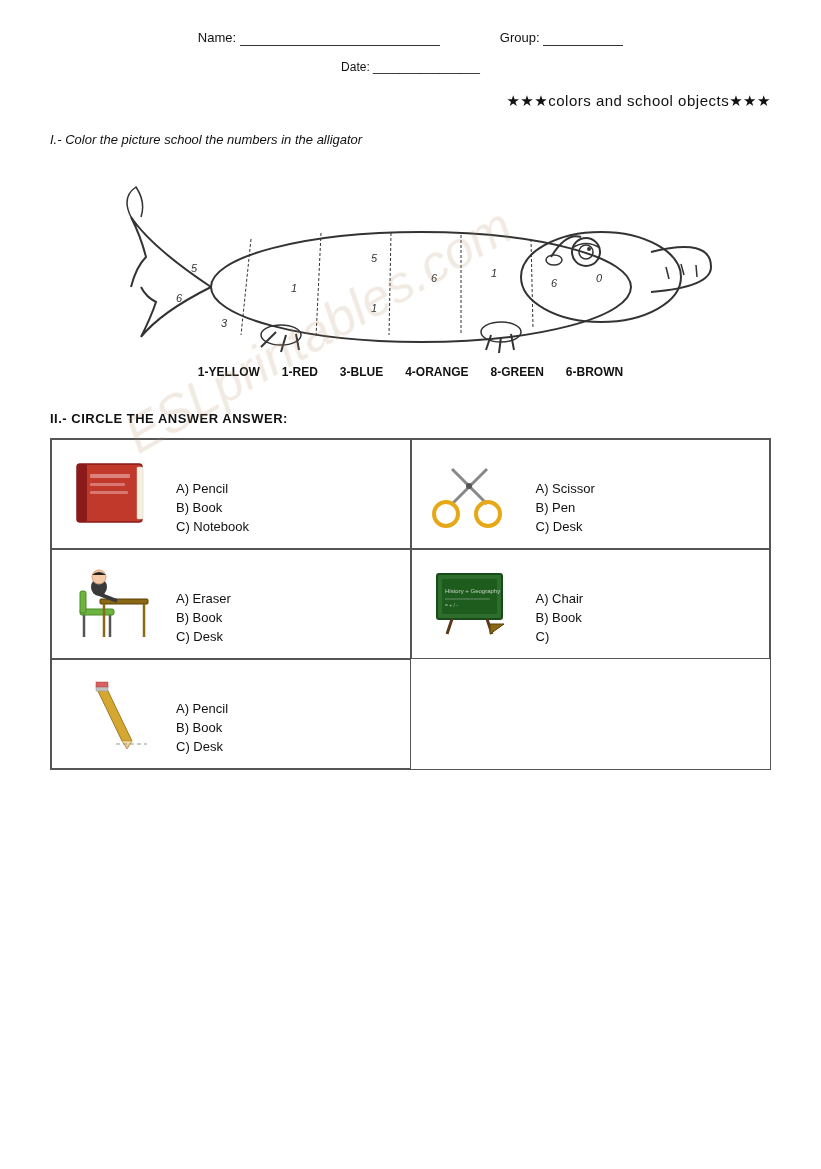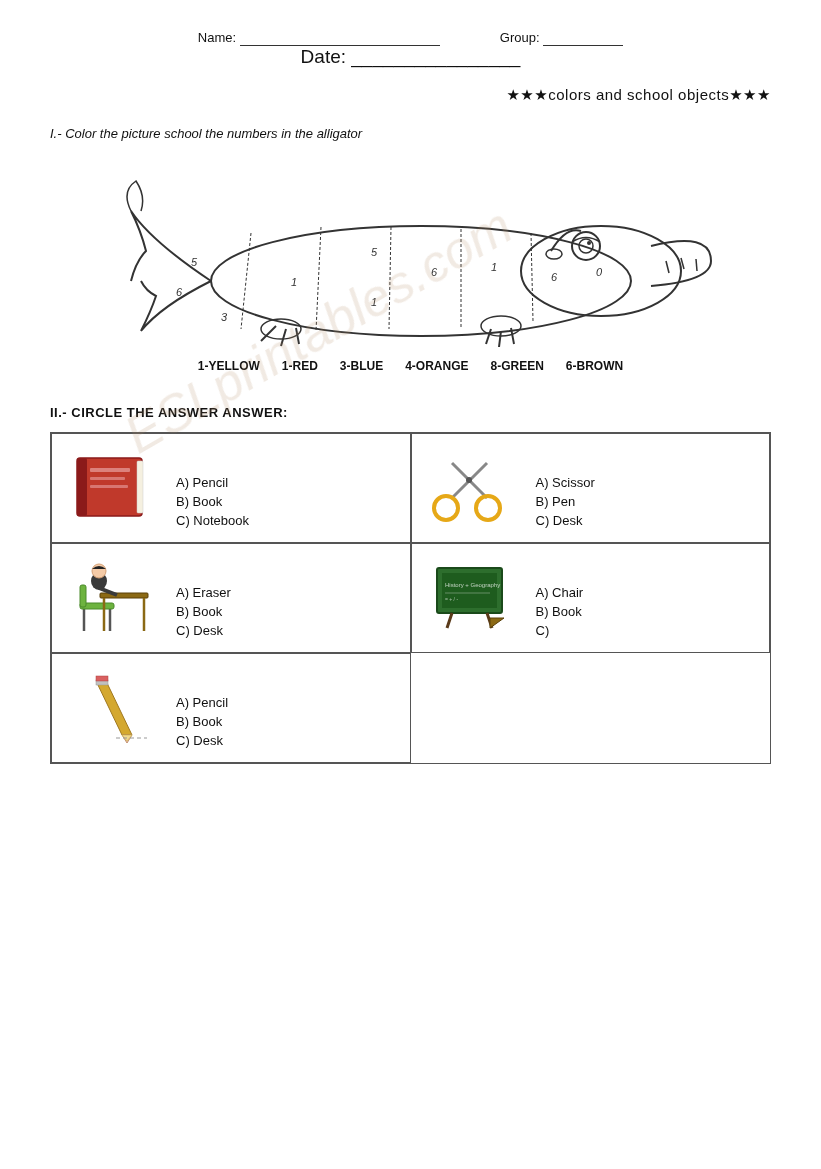--- a/index.html
+++ b/index.html
@@ -17,25 +17,25 @@
       flex-direction: column;
       align-items: center;
       margin-bottom: 18px;
     }
 
     .header-row1 {
       display: flex;
       justify-content: center;
       gap: 60px;
       font-size: 13px;
-      margin-bottom: 0;
+      margin-bottom: 14px;
     }
 
     .header-row2 {
-      font-size: 19px;
+      font-size: 12px;
     }
 
     .underline-field {
       display: inline-block;
       border-bottom: 1px solid #333;
     }
 
     .title-section {
       text-align: right;
       font-size: 15px;

